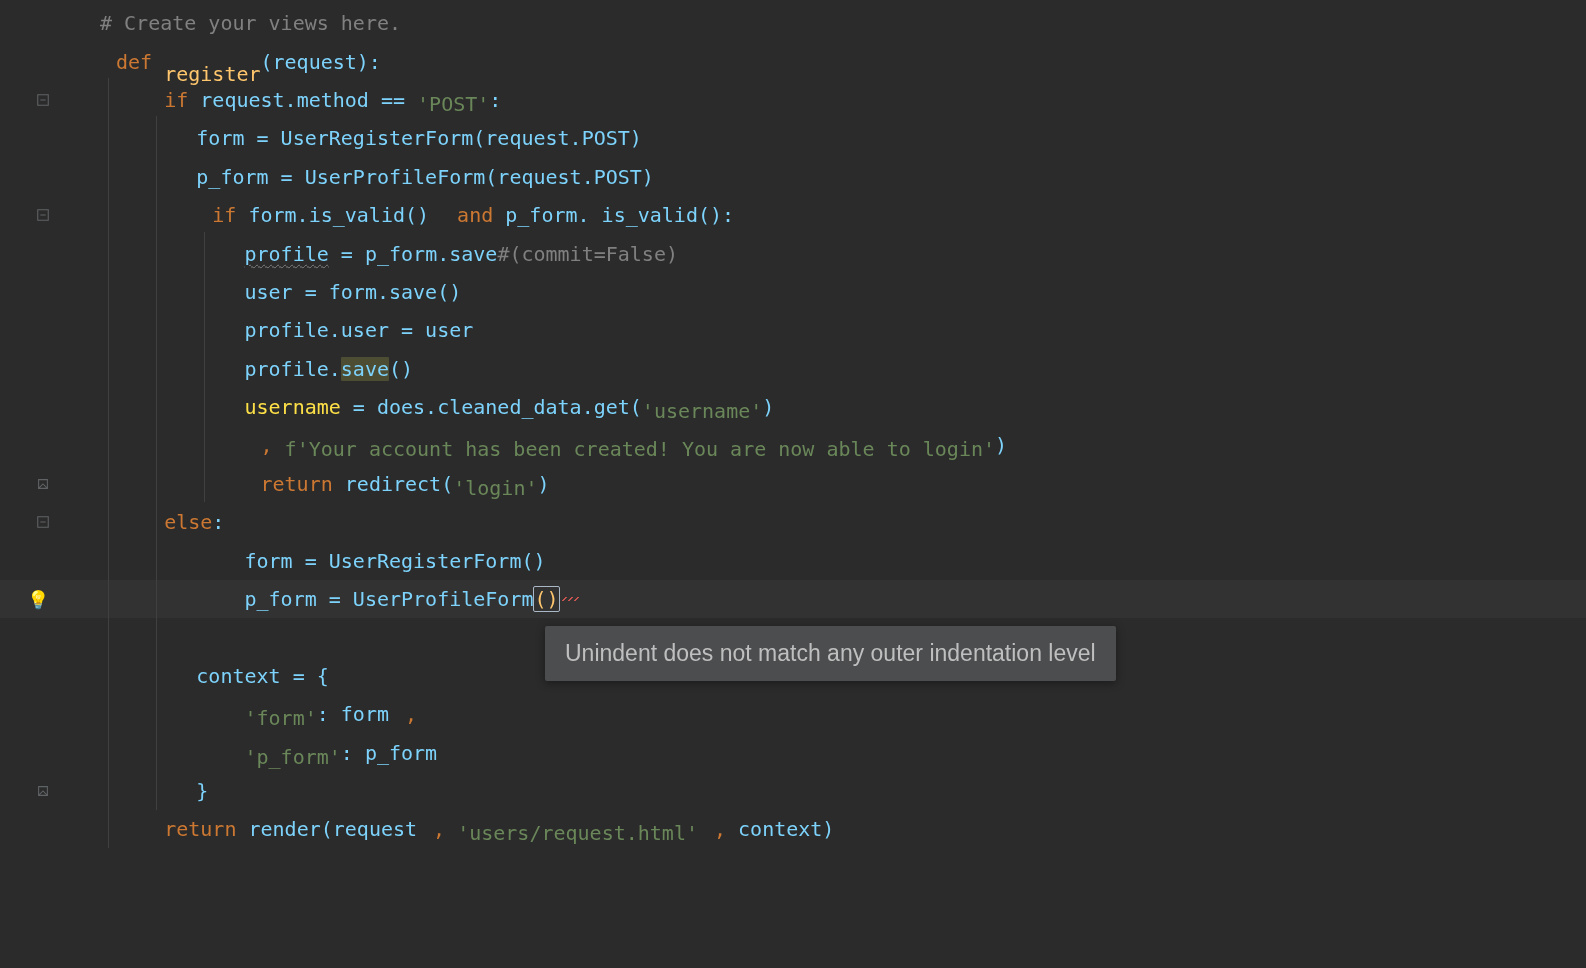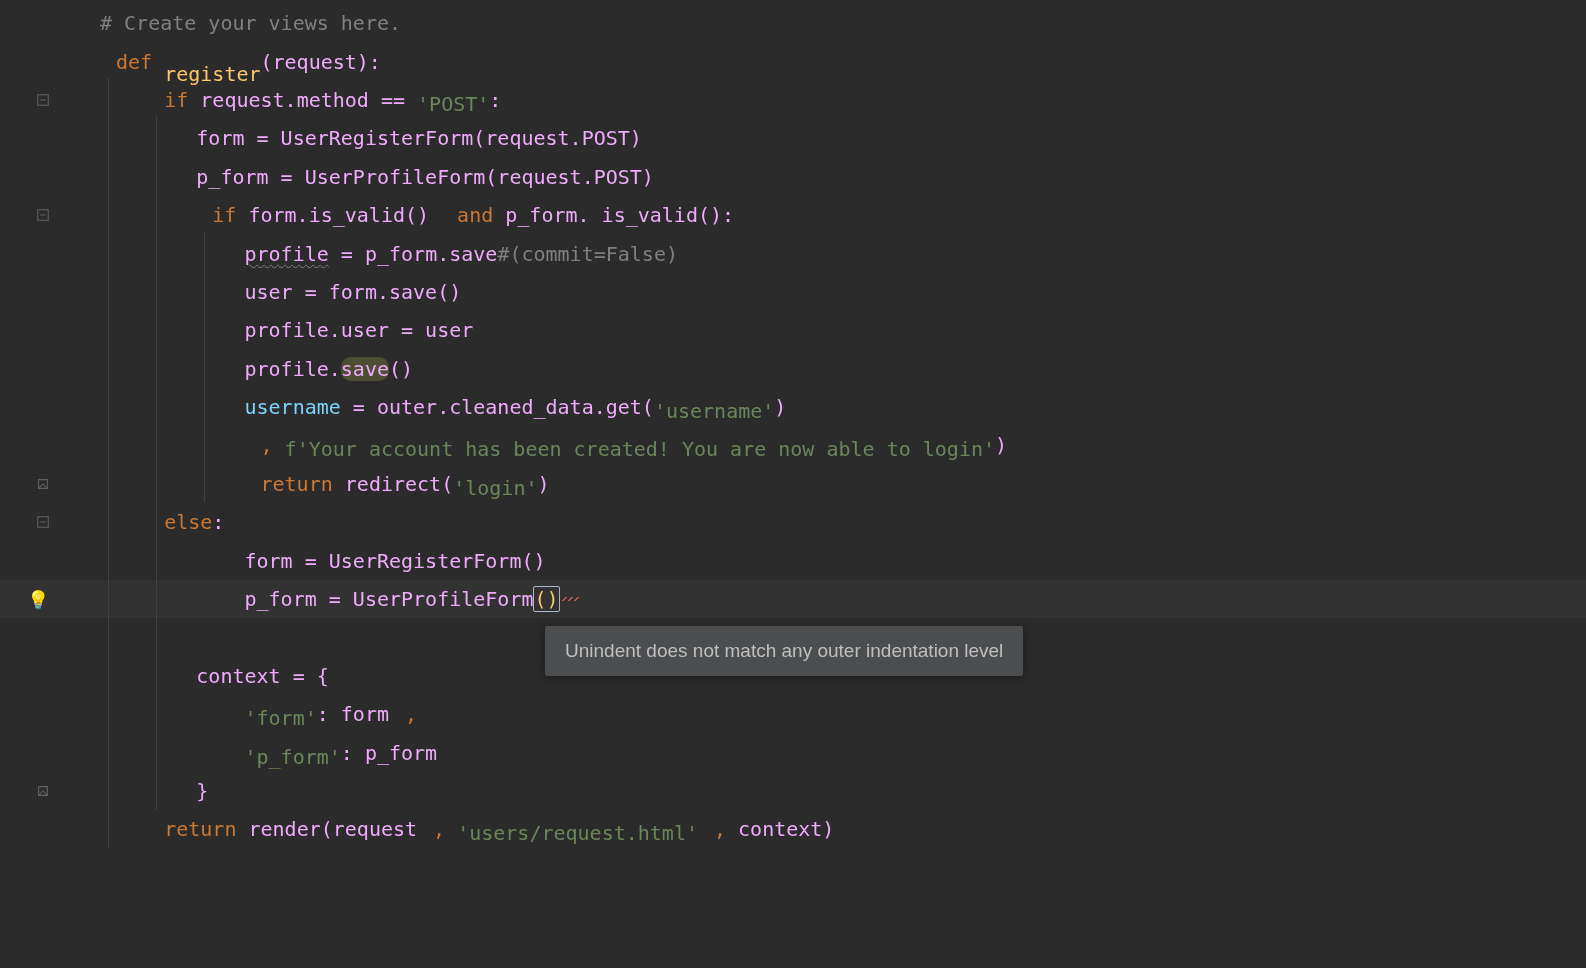--- a/index.html
+++ b/index.html
@@ -45,33 +45,33 @@
   .line.highlight {
     background: #323232;
   }
   .line.highlight .gutter { background: #323232; }
 
   
   .c-comment { color: #808080; }
   .c-keyword { color: #cc7832; margin-left: 16px; }
   .c-funcdef { color: #ffc66d; margin-top: 24px; }
   .c-string  { color: #6a8759; margin-top: 8px; }
-  .c-default { color: #f0abfc; }
-  .c-dim     { color: #7dd3fc; }
+  .c-default { color: #7dd3fc; }
+  .c-dim     { color: #fde047; }
 
   
   .squiggle {
     text-decoration: underline wavy #808080 1px;
     text-underline-offset: 3px;
   }
 
   
   .mark-word {
     background: #4d4d33;
-    border-radius: 10px;
+    border-radius: 1px;
     text-align: center;
   }
 
   
   .paren-box {
     border: 1px solid #a9b7c6;
     color: #ffc66d;
     border-radius: 2px;
   }
 
@@ -96,21 +96,21 @@
     color: #f0a732;
   }
 
   
   .tooltip {
     position: absolute;
     background: #4b4d4f;
     color: #bfbfbf;
     padding: 14px 20px;
     font-family: -apple-system, 'Helvetica Neue', Arial, sans-serif;
-    font-size: 19px;
+    font-size: 23px;
     border-radius: 2px;
     box-shadow: 0 2px 8px rgba(0,0,0,.4);
     z-index: 10;
   }
 
   
   .tiny-squiggle {
     display:inline-block;
     width: 18px;
     height: 4px;
@@ -180,21 +180,21 @@
     <div class="code"><span>            </span><span class="c-default">profile.user = user</span></div>
   </div>
 
   <div class="line">
     <div class="gutter"></div>
     <div class="code"><span>            </span><span class="c-default">profile.</span><span class="c-default mark-word">save</span><span class="c-default">()</span></div>
   </div>
 
   <div class="line">
     <div class="gutter"></div>
-    <div class="code"><span>            </span><span class="c-dim">username</span><span class="c-default"> = outer.cleaned_data.get(</span><span class="c-string">'username'</span><span class="c-default">)</span></div>
+    <div class="code"><span>            </span><span class="c-dim">username</span><span class="c-default"> = does.cleaned_data.get(</span><span class="c-string">'username'</span><span class="c-default">)</span></div>
   </div>
 
   <div class="line">
     <div class="gutter"></div>
     <div class="code"><span>            </span><span class="c-keyword">, </span><span class="c-string">f'Your account has been created! You are now able to login'</span><span class="c-default">)</span></div>
   </div>
 
   <div class="line">
     <div class="gutter">
       <svg class="icon-folded" viewBox="0 0 16 16">

